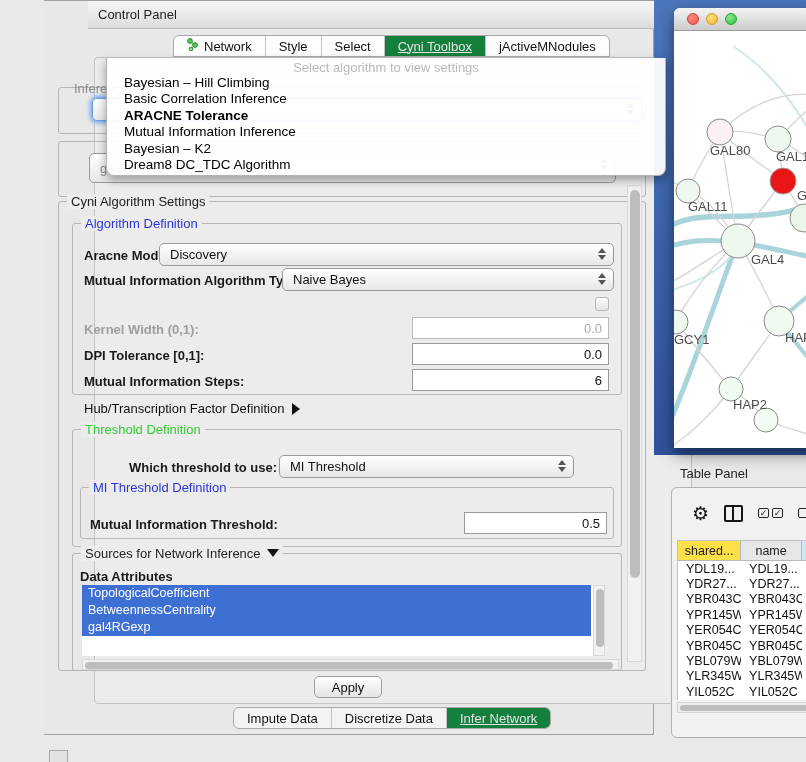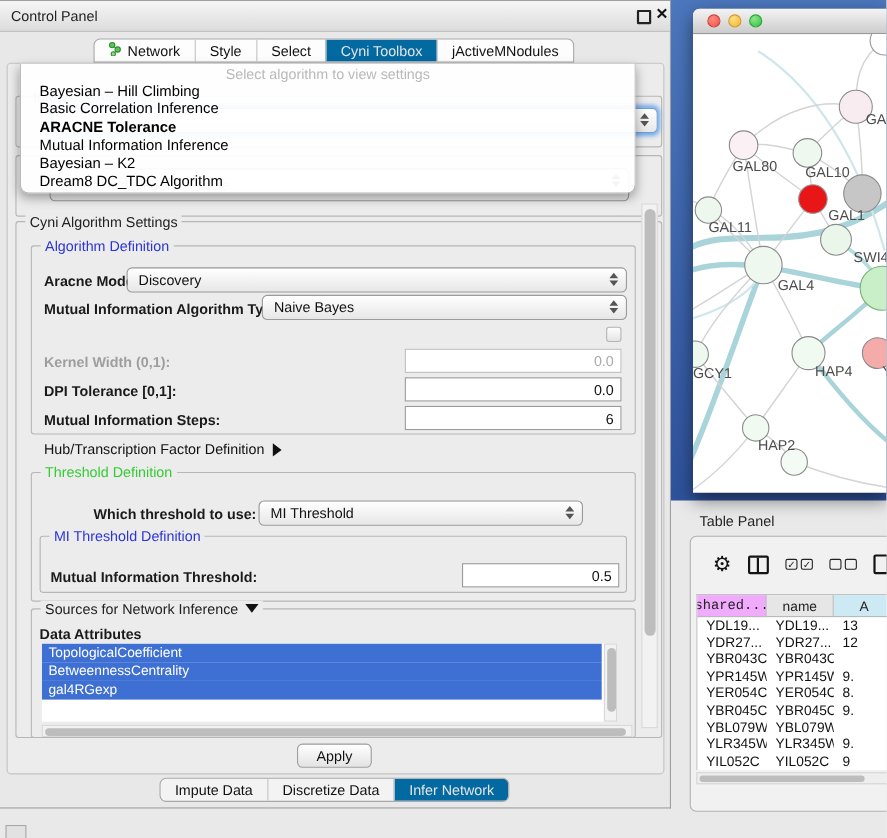--- a/index.html
+++ b/index.html
@@ -1,40 +1,40 @@
 <!DOCTYPE html>
 <html><head>
 <meta charset="utf-8">
 <style>
   html,body{margin:0;padding:0;}
   body{width:806px;height:762px;position:relative;overflow:hidden;
        background:#e9e9e9;font-family:"Liberation Sans",sans-serif;
        -webkit-font-smoothing:antialiased;}
-  .abs{position:absolute;}
+  .abs{position:absolute;margin-left:44px;}
 
   
   .cp-window{left:0;top:0;width:610px;height:735px;background:#e8e8e8;
              border:1px solid #9f9f9f;border-left:none;box-sizing:border-box;}
   .cp-titlebar{left:0;top:0;width:100%;height:28px;
                background:linear-gradient(#f6f6f6,#dcdcdc);
                border-bottom:1px solid #bdbdbd;box-sizing:border-box;}
   .cp-title{left:10px;top:6px;font-size:13px;color:#222;}
   .cp-btn-restore{left:579px;top:8px;width:9px;height:9px;border:2px solid #222;
                   border-radius:1px;}
   .cp-btn-close{left:596px;top:3px;font-size:14px;font-weight:bold;color:#111;}
 
   
   .tabstrip{display:flex;align-items:stretch;background:#fdfdfd;
             border:1px solid #a9a9a9;border-radius:6px 6px 0 0;overflow:hidden;
             height:22px;box-sizing:border-box;}
   .tabstrip .tab{display:flex;align-items:center;gap:5px;padding:0 13px;
                  font-size:13px;color:#111;border-left:1px solid #c4c4c4;
                  white-space:nowrap;}
   .tabstrip .tab:first-child{border-left:none;}
-  .tabstrip .tab.sel{background:#0369a1;color:#e4e4e4;}
+  .tabstrip .tab.sel{background:#15803d;color:#e4e4e4;text-decoration:underline;}
   .top-tabs{left:85px;top:34px;}
   .bottom-tabs{left:145px;top:706px;border-radius:6px;background:#f3f3f3;}
 
   
   .main-panel{left:6px;top:56px;width:598px;height:647px;background:#ececec;
               border:1px solid #c3c3c3;border-radius:4px;box-sizing:border-box;}
 
   
   .group{position:absolute;border:1px solid #b6b6b6;border-radius:3px;
          box-sizing:border-box;}
@@ -383,21 +383,21 @@
         <span class="cb">✓</span>
       </span>
     <span class="cbpair">
         <span class="cb"></span>
         <span class="cb"></span>
       </span>
     <span class="doc-icon"></span>
   </div>
   <div class="tp-table">
     <div class="tp-hrow" id="tp-header">
-        <div class="tp-hcell" style="width: 79px; background: #f0abfc; font-family: Liberation Mono, monospace;">shared...</div>
+        <div class="tp-hcell" style="width: 79px; background: #fde047;">shared...</div>
         <div class="tp-hcell" style="width: 76px; background: rgb(230, 230, 230);">name</div>
         <div class="tp-hcell" style="width: 70px; background: rgb(205, 233, 244);">A</div>
       </div>
     <div id="tp-rows">
         <div class="tp-row">
           <div class="tp-cell" style="width: 79px;">YDL19...</div>
           <div class="tp-cell" style="width: 76px;">YDL19...</div>
           <div class="tp-cell" style="width: 70px;">13</div>
         </div>
         <div class="tp-row">

